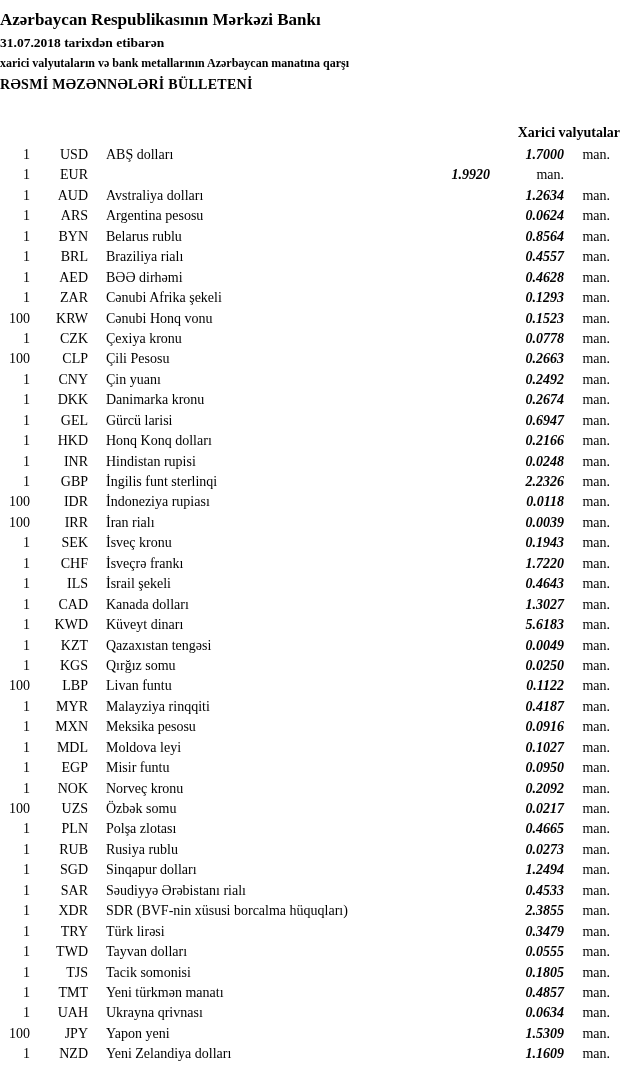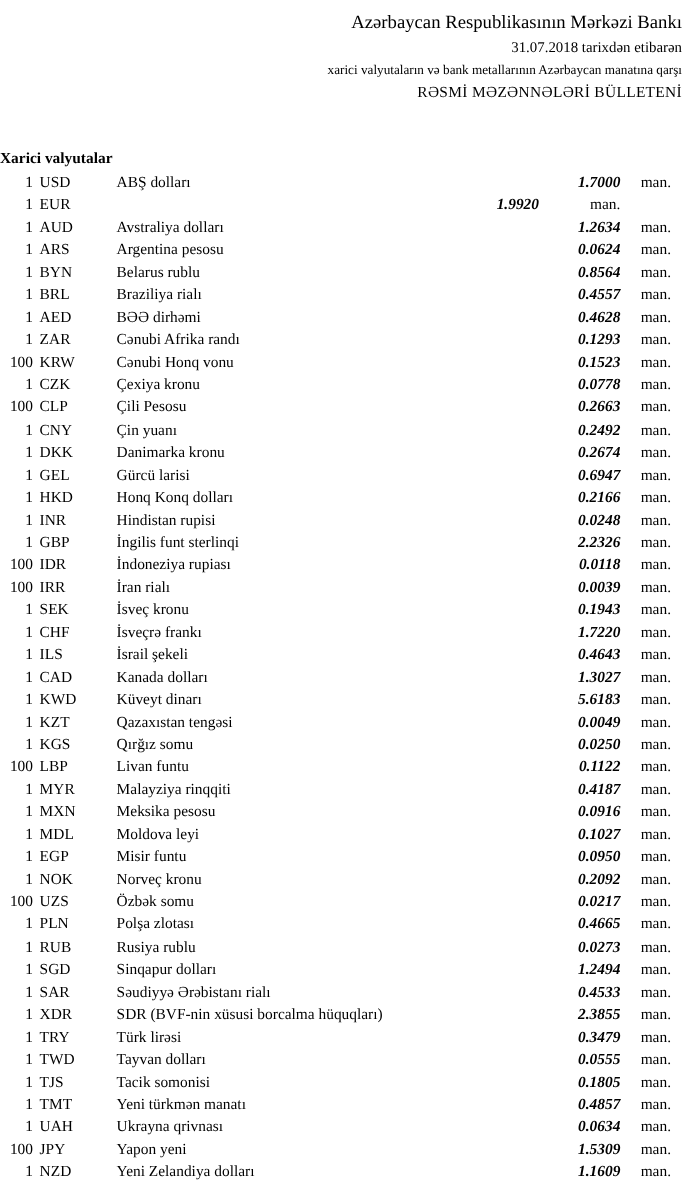--- a/index.html
+++ b/index.html
@@ -11,45 +11,45 @@
   }
   .page {
     width: 620px;
     height: 1073px;
     background: #ffffff;
     box-sizing: border-box;
     padding-top: 8px;
     overflow: hidden;
   }
   .hdr {
-    text-align: right;
-    font-weight: normal;
+    text-align: left;
+    font-weight: bold;
   }
   .hdr-bank {
     font-size: 17px;
     line-height: 24px;
   }
   .hdr-date {
     font-size: 13.5px;
     line-height: 21px;
   }
   .hdr-sub {
     font-size: 12px;
     line-height: 21px;
   }
   .hdr-bulletin {
     font-size: 14px;
     line-height: 22px;
     letter-spacing: 0.3px;
   }
   .section-title {
-    text-align: left;
+    text-align: right;
     font-weight: bold;
     font-size: 14px;
-    margin-top: 41px;
+    margin-top: 29px;
     margin-bottom: 4px;
   }
   .rows {
     width: 100%;
   }
   .row {
     display: grid;
     grid-template-columns: 30px 52px 1fr 68px 40px;
     column-gap: 6px;
     align-items: baseline;
@@ -57,21 +57,21 @@
     font-size: 14px;
     line-height: 20.45px;
     padding: 0 10px 0 0;
     box-sizing: border-box;
   }
   .qty {
     text-align: right;
     padding-left: 6px;
   }
   .code {
-    text-align: left;
+    text-align: right;
   }
   .name {
     text-align: left;
     padding-left: 12px;
     white-space: nowrap;
     overflow: hidden;
   }
   .rate {
     text-align: right;
     font-weight: bold;
@@ -146,21 +146,21 @@
       <span class="qty">1</span>
       <span class="code">AED</span>
       <span class="name">BƏƏ dirhəmi</span>
       <span class="rate">0.4628</span>
       <span class="unit">man.</span>
     </div>
 
     <div class="row">
       <span class="qty">1</span>
       <span class="code">ZAR</span>
-      <span class="name">Cənubi Afrika randı</span>
+      <span class="name">Cənubi Afrika şekeli</span>
       <span class="rate">0.1293</span>
       <span class="unit">man.</span>
     </div>
 
     <div class="row">
       <span class="qty">100</span>
       <span class="code">KRW</span>
       <span class="name">Cənubi Honq vonu</span>
       <span class="rate">0.1523</span>
       <span class="unit">man.</span>

